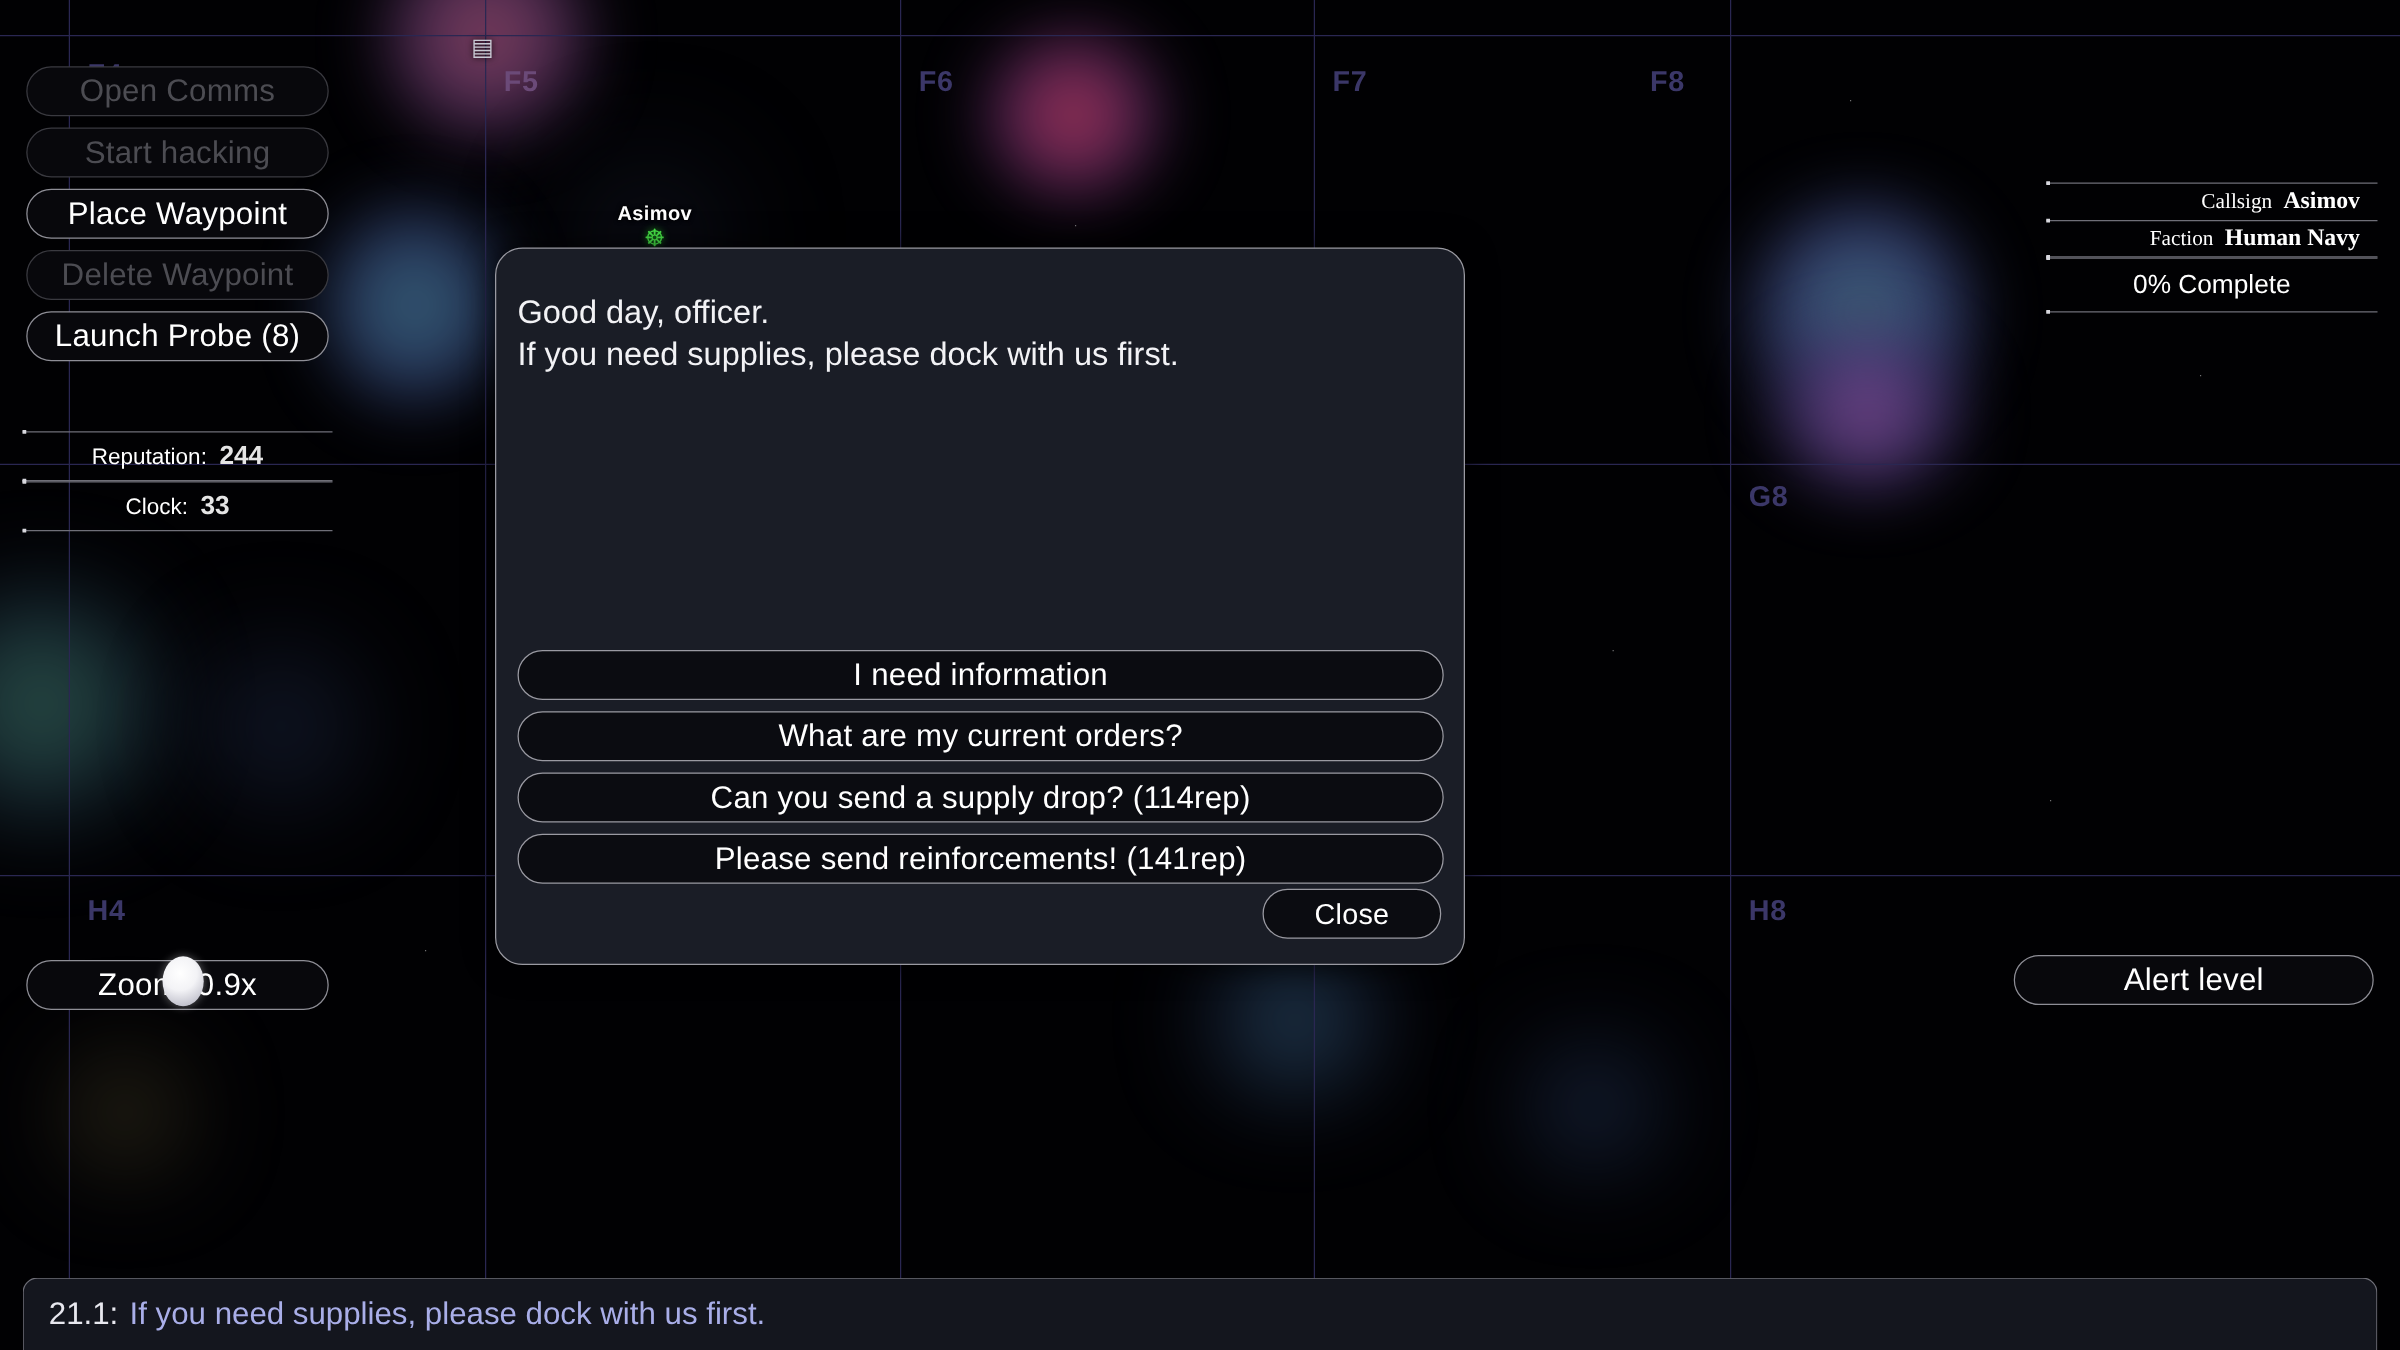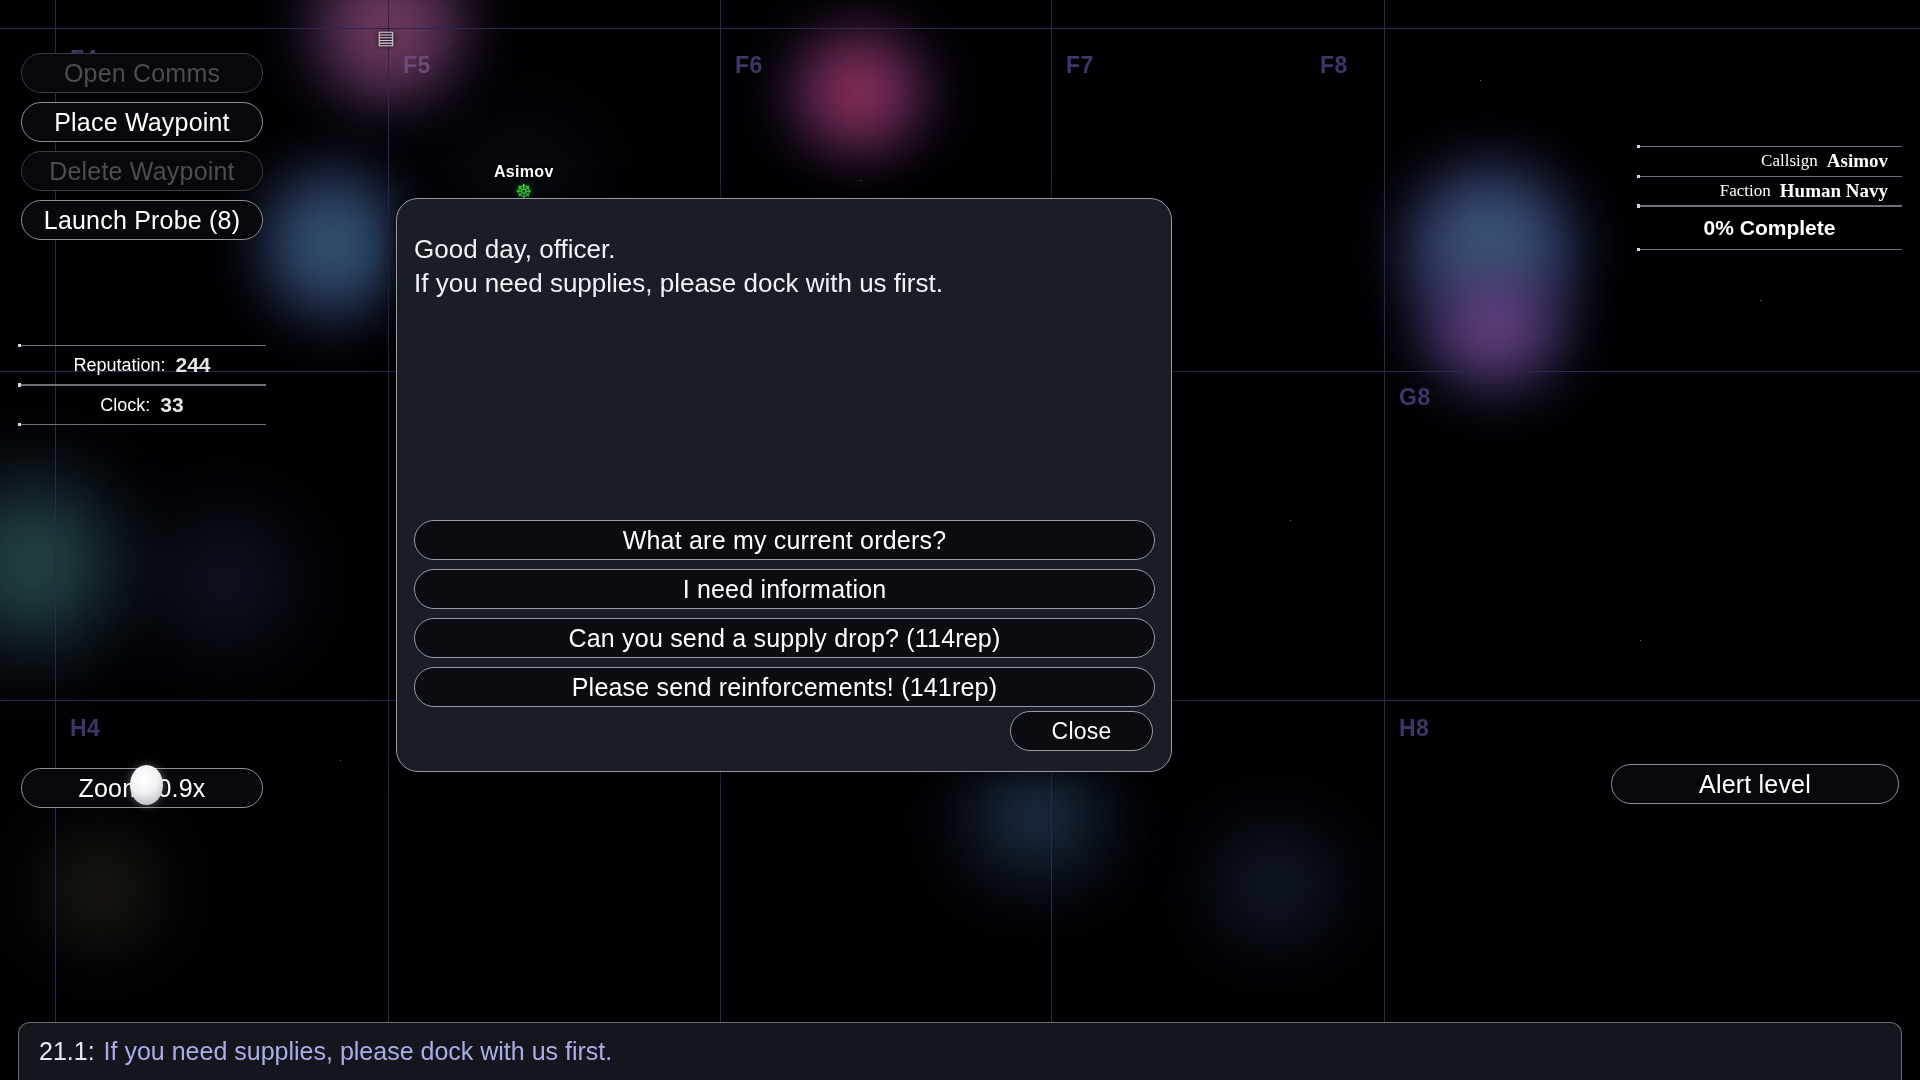--- a/index.html
+++ b/index.html
@@ -66,21 +66,21 @@
     position:absolute; inset:0; display:flex; align-items:center;
     justify-content:flex-end; gap:9px; padding-right:14px;font-family:Liberation Serif, serif;
   }
   .info-label { font-size:17px; color:#ffffff; }
   .info-value { font-size:19px; color:#ffffff; font-weight:bold; }
   #right-info .progress-row { height:44px; }
   .progress-inner {
     position:absolute; inset:0; display:flex; align-items:center;
     justify-content:center;
   }
-  .progress-text { font-size:21px; color:#ffffff;font-weight:bold; }
+  .progress-text { font-size:21px; color:#ffffff; }
 
   
   #ship-marker { position:absolute; left:494px; top:163px; text-align:center; }
   #ship-marker .ship-name {
     font-size:16px; font-weight:bold; color:#ffffff;
     text-shadow:0 0 4px #000, 0 0 2px #000; letter-spacing:.3px;
   }
   #ship-marker .ship-glyph {
     font-size:19px; color:#4cf04c; line-height:1; margin-top:1px;
     text-shadow:0 0 6px #1f9e1f;
@@ -192,20 +192,21 @@
 </div>
 
 <div id="beacon-marker">▤</div>
 <div id="ship-marker">
   <div class="ship-name">Asimov</div>
   <div class="ship-glyph">☸</div>
 </div>
 
 <div id="left-actions">
   <div class="pill disabled">Open Comms</div>
+  <div class="pill disabled">Start hacking</div>
   <div class="pill">Place Waypoint</div>
   <div class="pill disabled">Delete Waypoint</div>
   <div class="pill">Launch Probe (8)</div>
 </div>
 
 <div id="left-stats">
   <div class="stat-row">
     <div class="stat-rule top"></div>
     <div class="stat-inner">
       <span class="stat-label">Reputation:</span>
@@ -247,22 +248,22 @@
     <div class="stat-rule bot"></div>
   </div>
 </div>
 
 <div id="dialog">
   <div id="dialog-text">
     <div class="line">Good day, officer.</div>
     <div class="line">If you need supplies, please dock with us first.</div>
   </div>
   <div id="dialog-options">
+    <div class="pill">I need information</div>
     <div class="pill">What are my current orders?</div>
-    <div class="pill">I need information</div>
     <div class="pill">Can you send a supply drop? (114rep)</div>
     <div class="pill">Please send reinforcements! (141rep)</div>
   </div>
   <div id="dialog-close" class="pill">Close</div>
 </div>
 
 <div id="zoom-control" class="pill">
   <span>Zoom: 0.9x</span>
   <div id="zoom-handle"></div>
 </div>

